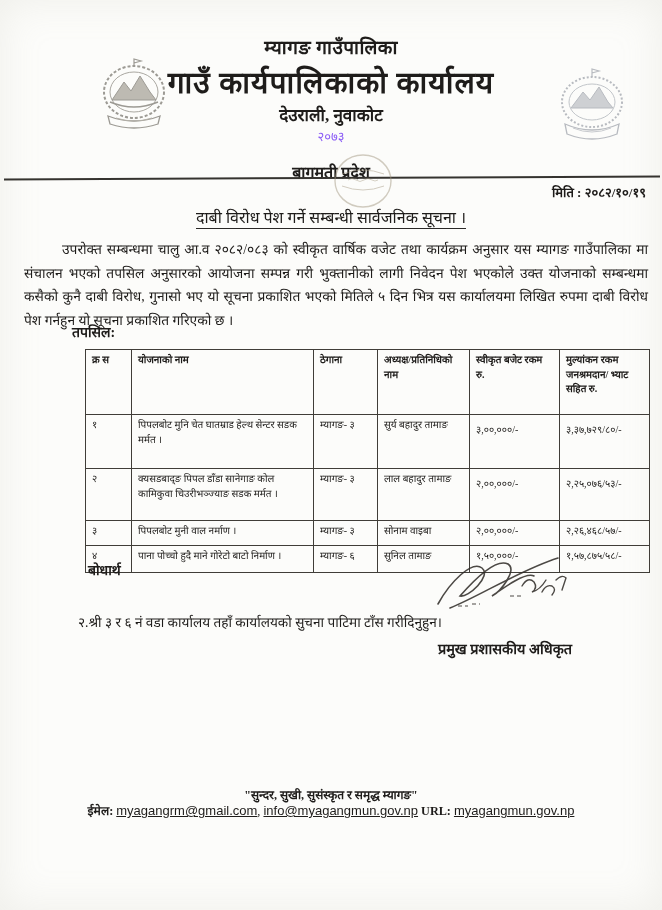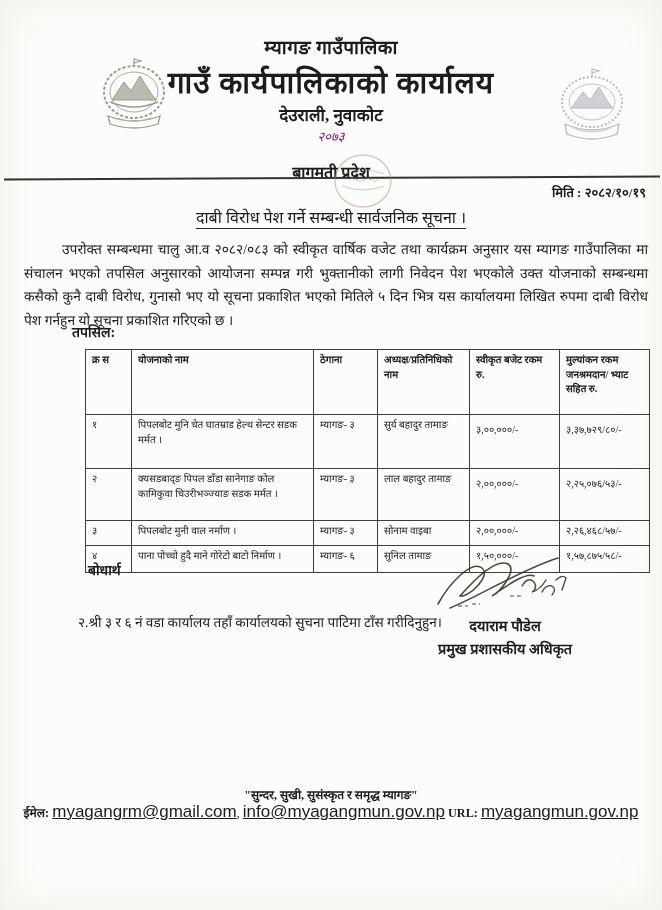--- a/index.html
+++ b/index.html
@@ -11,21 +11,21 @@
     box-shadow:inset 0 0 40px rgba(180,175,160,0.18);
     font-family:"Liberation Serif","DejaVu Serif",serif;
     color:#1e1c1a;
     overflow:hidden;
   }
   
   .letterhead{position:absolute;top:36px;left:0;width:100%;text-align:center;line-height:1.25;}
   .muni-name{font-size:19px;font-weight:600;letter-spacing:.5px;}
   .office-name{font-size:30px;font-weight:700;margin-top:4px;letter-spacing:1px;}
   .addr{font-size:17px;font-weight:600;margin-top:4px;}
-  .year{font-size:13px;margin-top:2px;color:#701a75;font-style:italic;}
+  .year{font-size:13px;margin-top:2px;color:#8b5cf6;}
   .province{font-size:16px;font-weight:600;margin-top:18px;}
   .emblem{position:absolute;opacity:.75;}
   .emblem.left{top:58px;left:100px;}
   .emblem.right{top:66px;left:556px;opacity:.6;}
   .rule{position:absolute;top:177px;left:4px;width:656px;height:2px;background:#35332f;transform:rotate(-0.25deg);}
   .stamp{position:absolute;top:152px;left:332px;opacity:.45;filter:blur(.4px);}
   
   .date-line{position:absolute;top:183px;right:16px;font-size:13px;font-weight:600;}
   .notice-title{position:absolute;top:206px;left:0;width:100%;text-align:center;font-size:16px;font-weight:400;}
   .notice-title span{border-bottom:1.6px solid #2a2826;padding-bottom:2px;}
@@ -49,21 +49,21 @@
   .bodh-label{position:absolute;top:560px;left:88px;font-size:14px;font-weight:600;}
   .bodh-1{position:absolute;top:590px;left:78px;font-size:13.6px;}
   .bodh-2{position:absolute;top:612px;left:78px;font-size:13.6px;text-align:right;}
   
   .sign-scribble{position:absolute;top:552px;left:430px;opacity:.85;}
   .sign-name{position:absolute;top:615px;left:400px;width:210px;text-align:center;font-size:14.5px;font-weight:700;}
   .sign-desig{position:absolute;top:638px;left:388px;width:234px;text-align:center;font-size:14.5px;font-weight:700;}
   
   .slogan{position:absolute;top:786px;left:0;width:100%;text-align:center;font-size:12px;font-weight:700;}
   .contact{position:absolute;top:802px;left:0;width:100%;text-align:center;font-size:12.2px;}
-  .contact .lnk{text-decoration:underline;font-family:"Liberation Sans","DejaVu Sans",sans-serif;font-size:17px;}
+  .contact .lnk{text-decoration:underline;font-family:"Liberation Sans","DejaVu Sans",sans-serif;font-size:13px;}
   .contact .lbl{font-weight:700;}
 </style>
 </head>
 <body>
 
 <div class="page">
 
   <div class="emblem left">
     <svg width="68" height="74" viewBox="0 0 68 74" fill="none" xmlns="http://www.w3.org/2000/svg">
       <ellipse cx="34" cy="34" rx="30" ry="26" stroke="#7d7a72" stroke-width="2" stroke-dasharray="3 2"></ellipse>
@@ -177,21 +177,20 @@
   <div class="bodh-2">२.श्री ३ र ६ नं वडा कार्यालय तहाँ कार्यालयको सुचना पाटिमा टाँस गरीदिनुहुन।</div>
 
   <div class="sign-scribble">
     <svg width="160" height="70" viewBox="0 0 160 70" fill="none" xmlns="http://www.w3.org/2000/svg">
       <path d="M8 52 C20 30 42 8 52 16 C62 24 38 46 30 44 C44 28 66 6 78 12 C88 18 70 40 62 44 C76 34 96 20 104 24" stroke="#2e2a26" stroke-width="1.6" fill="none" stroke-linecap="round"></path>
       <path d="M20 56 C50 44 90 18 128 6" stroke="#2e2a26" stroke-width="1.6" fill="none" stroke-linecap="round"></path>
       <path d="M92 34 q6 -10 12 -4 q4 6 -2 10 q8 -2 14 -12 M112 40 q4 -8 10 -6 q5 3 0 9 M126 28 q6 -6 10 -2 l-4 12" stroke="#2e2a26" stroke-width="1.4" fill="none" stroke-linecap="round"></path>
       <path d="M28 54 h10 M42 52 h8 M80 44 h14" stroke="#2e2a26" stroke-width="1.2" stroke-dasharray="4 3"></path>
     </svg>
   </div>
-  <div class="sign-name">दयाराम पौडेल</div>
   <div class="sign-desig">प्रमुख प्रशासकीय अधिकृत</div>
 
   <div class="slogan">"सुन्दर, सुखी, सुसंस्कृत र समृद्ध म्यागङ"</div>
   <div class="contact">
     <span class="lbl">ईमेल:</span>
     <span class="lnk">myagangrm@gmail.com</span><span>, </span>
     <span class="lnk">info@myagangmun.gov.np</span>
     <span class="lbl"> URL: </span>
     <span class="lnk">myagangmun.gov.np</span>
   </div>

